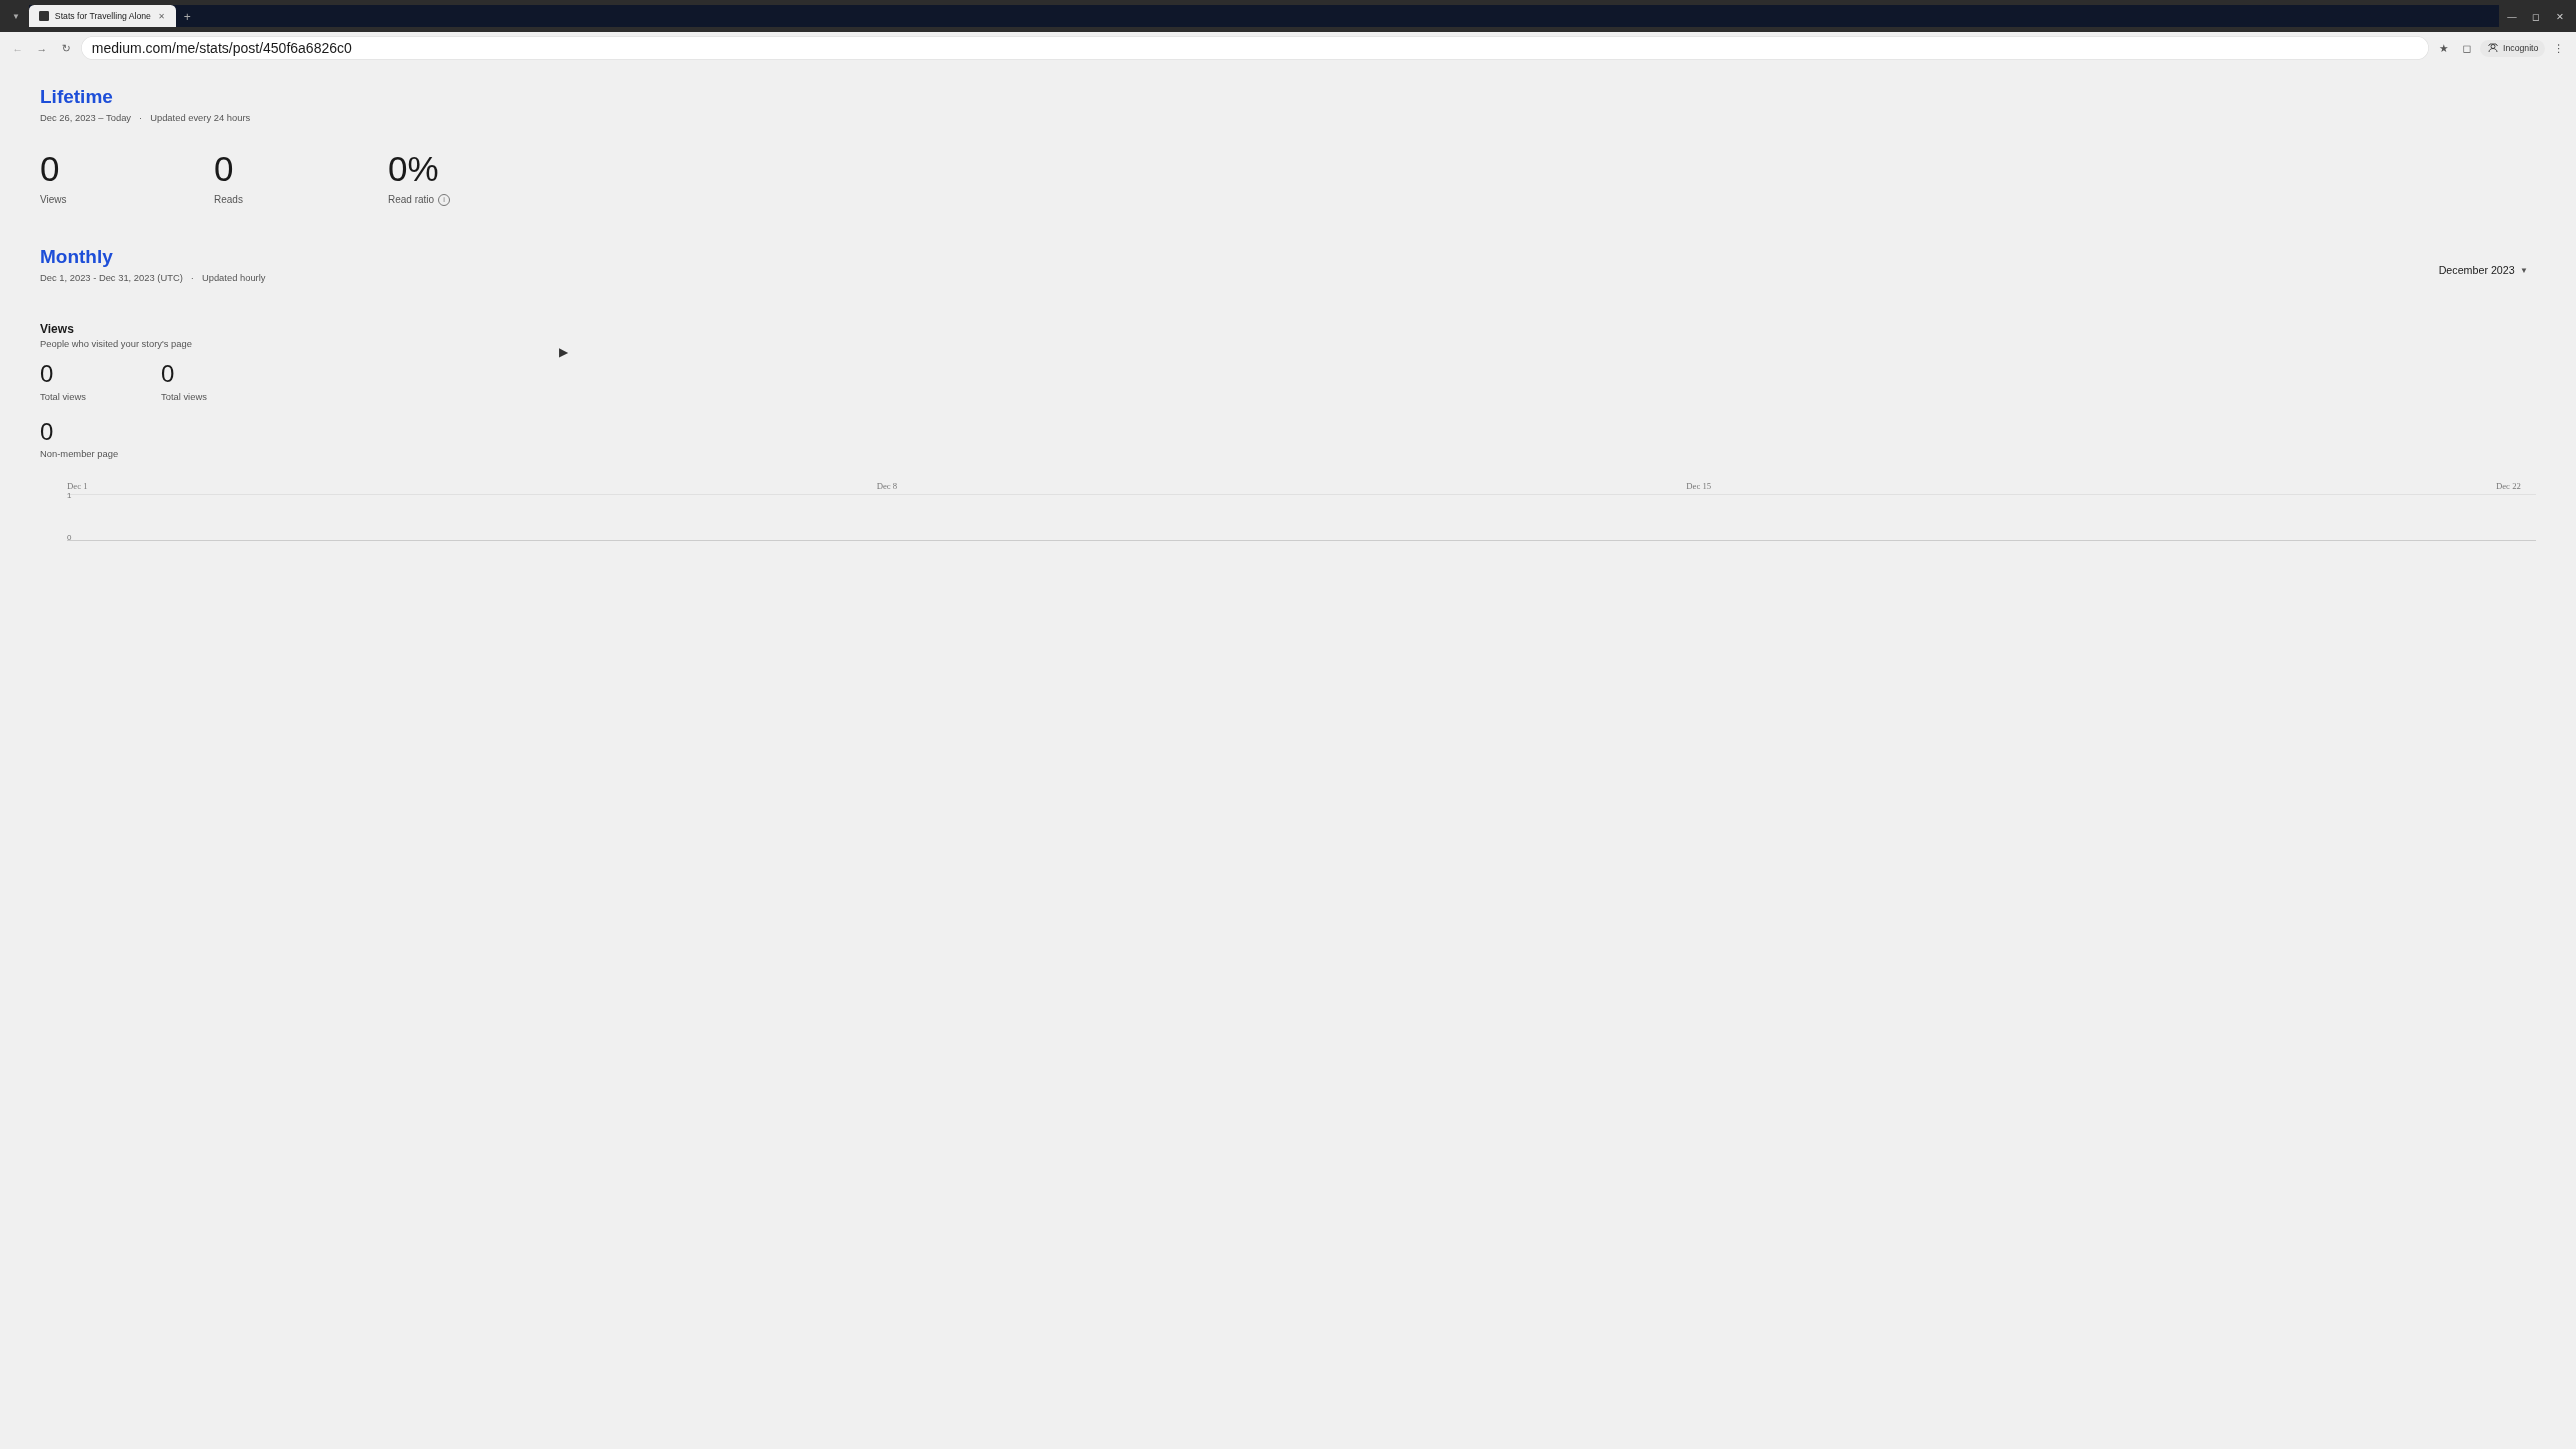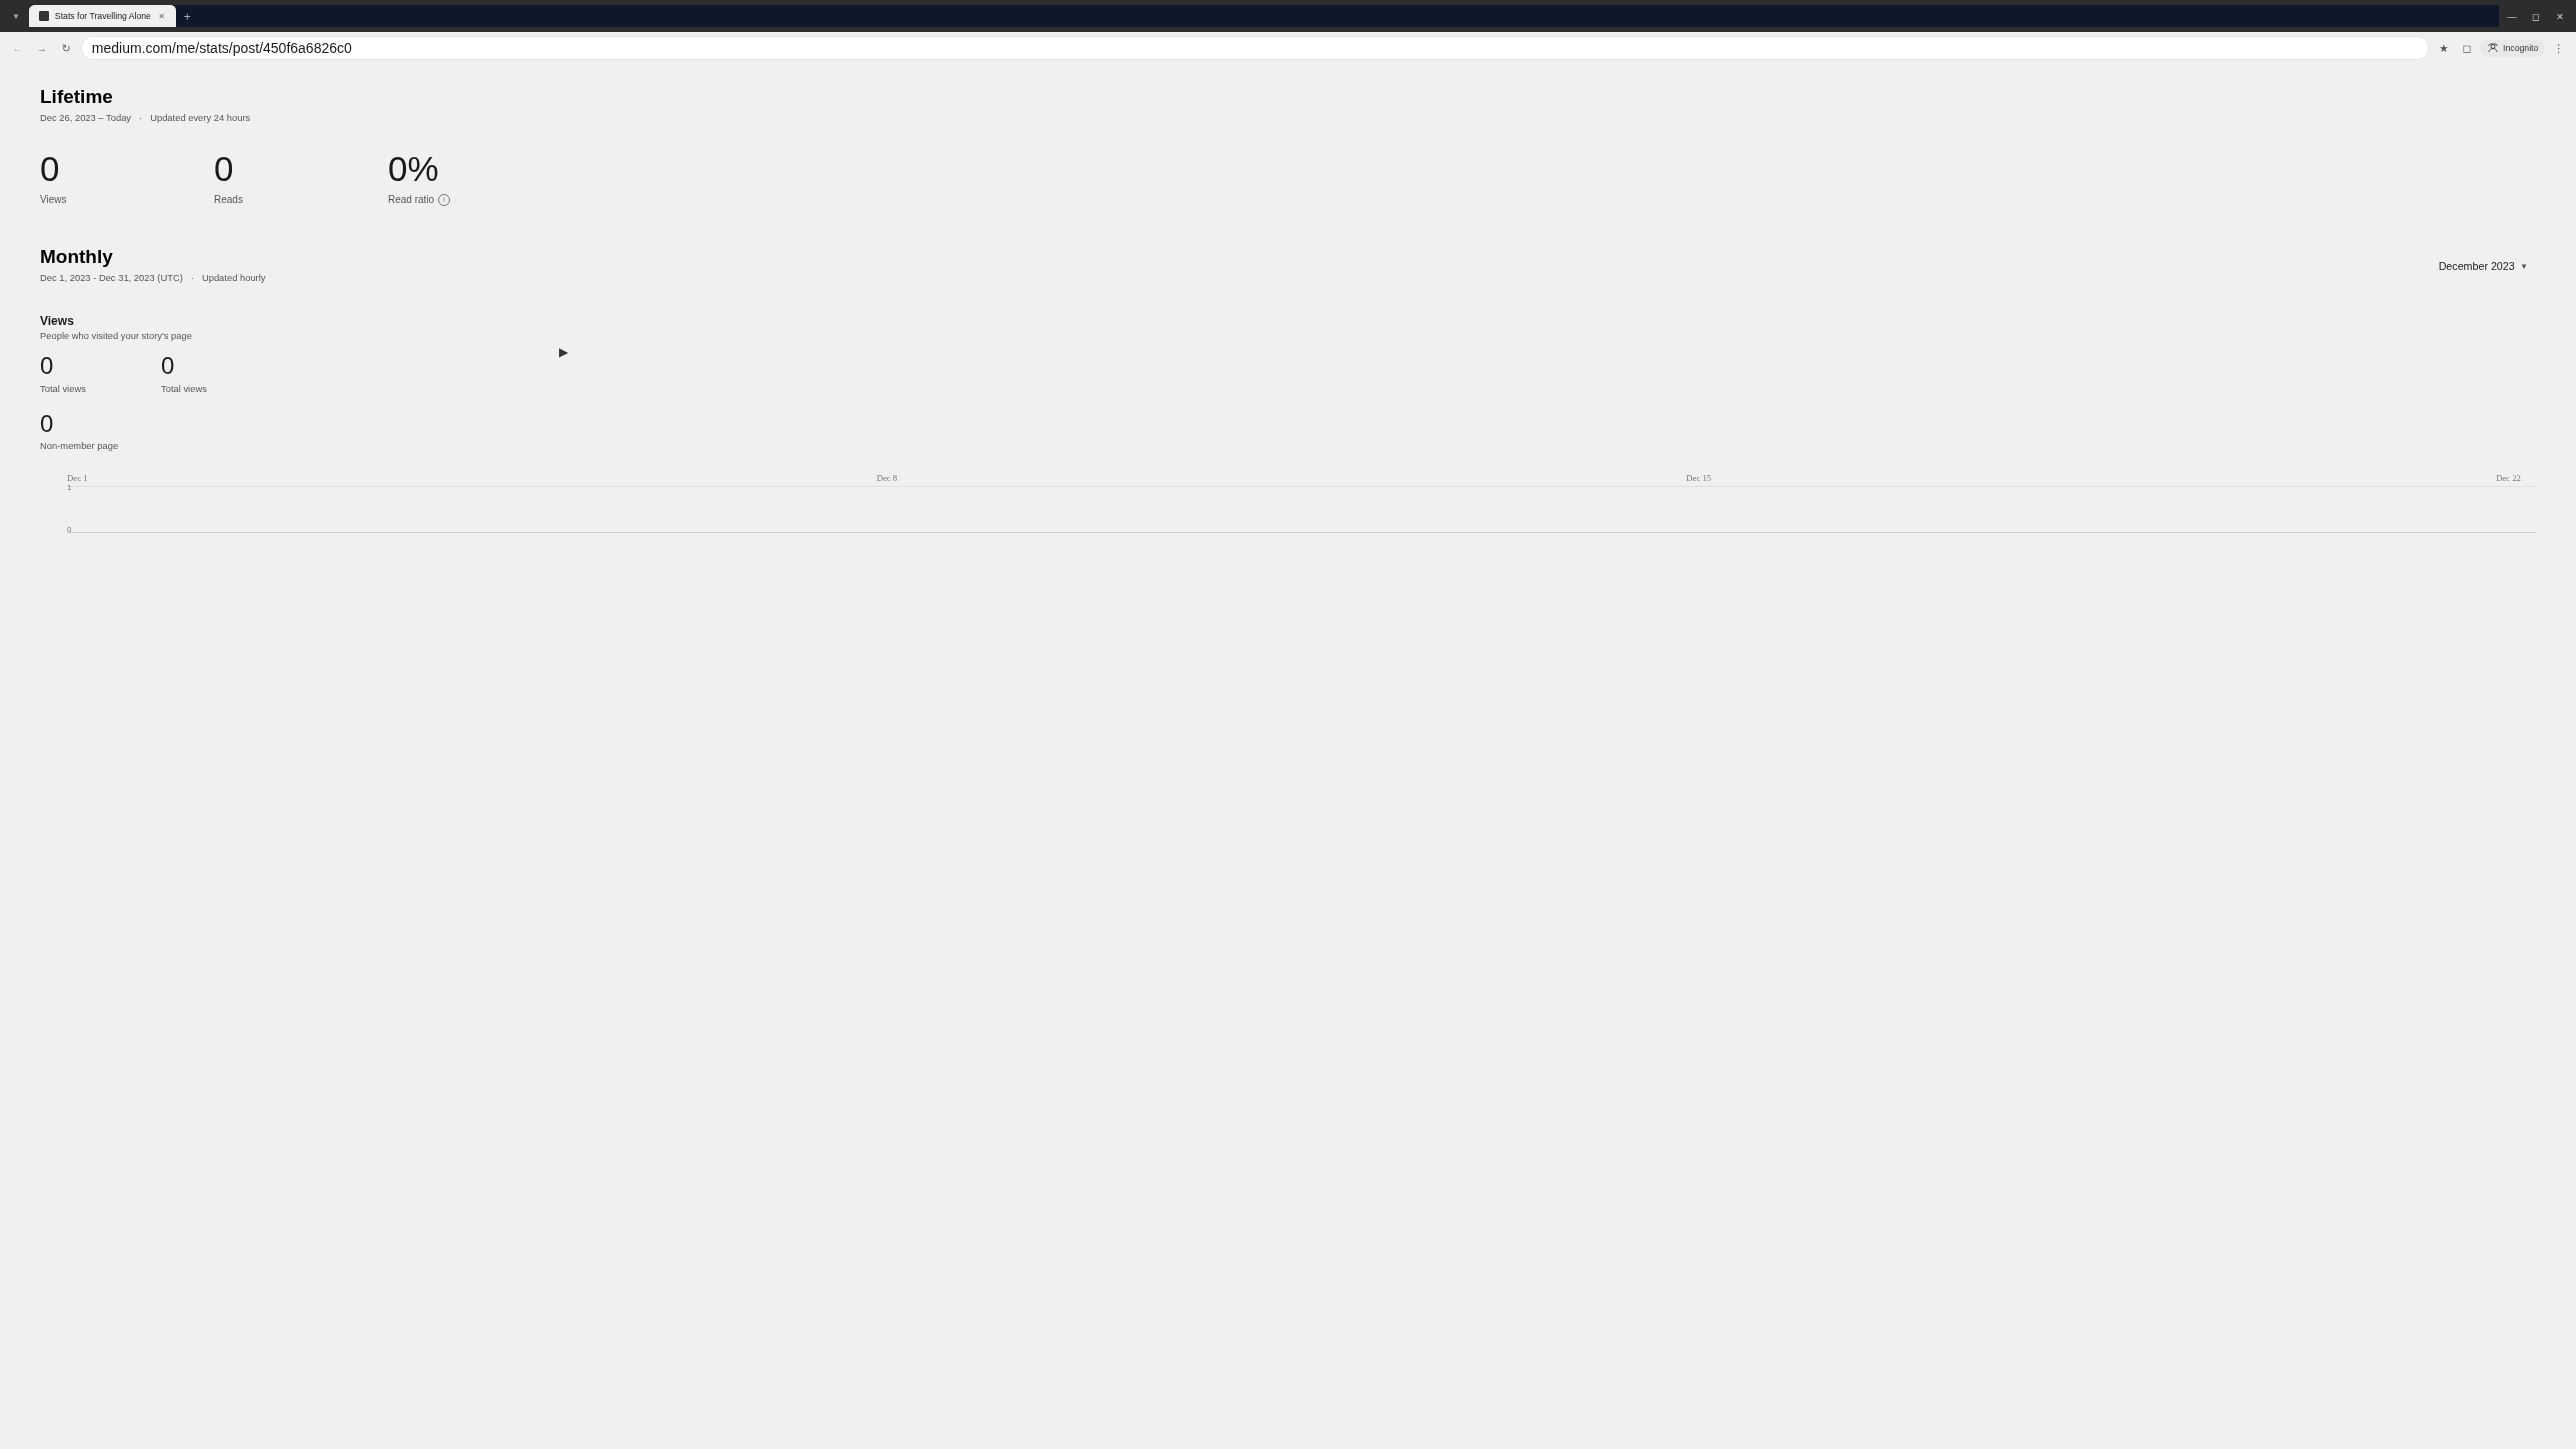--- a/index.html
+++ b/index.html
@@ -165,21 +165,21 @@
     .page-content {
       background: #f0f0f0;
       padding: 21.5px 40px;
       min-height: calc(100vh - 81px);
     }
 
     
     .section-title {
       font-size: 19px;
       font-weight: 600;
-      color: #000000;
+      color: #1d4ed8;
       margin-bottom: 4px;
     }
     .section-subtitle {
       font-size: 9.4px;
       color: #555;
       margin-bottom: 27px;
     }
     .section-subtitle .dot {
       margin: 0 5.4px;
     }
@@ -394,21 +394,21 @@
           <span class="info-icon">i</span>
         </div>
       </div>
     </div>
   </div>
 
   <div>
     <div class="monthly-header">
       <div>
         <h2 class="section-title">Monthly</h2>
-        <p class="section-subtitle" style="margin-bottom:4px;">
+        <p class="section-subtitle" style="margin-bottom:12px;">
           <span>Dec 1, 2023 - Dec 31, 2023 (UTC)</span>
           <span class="dot">·</span>
           <span>Updated hourly</span>
         </p>
       </div>
       <button class="month-selector">
         <span>December 2023</span>
         <span class="chevron-down">▼</span>
       </button>
     </div>

